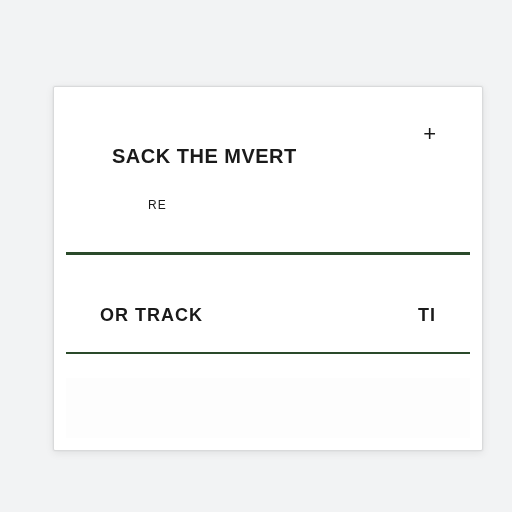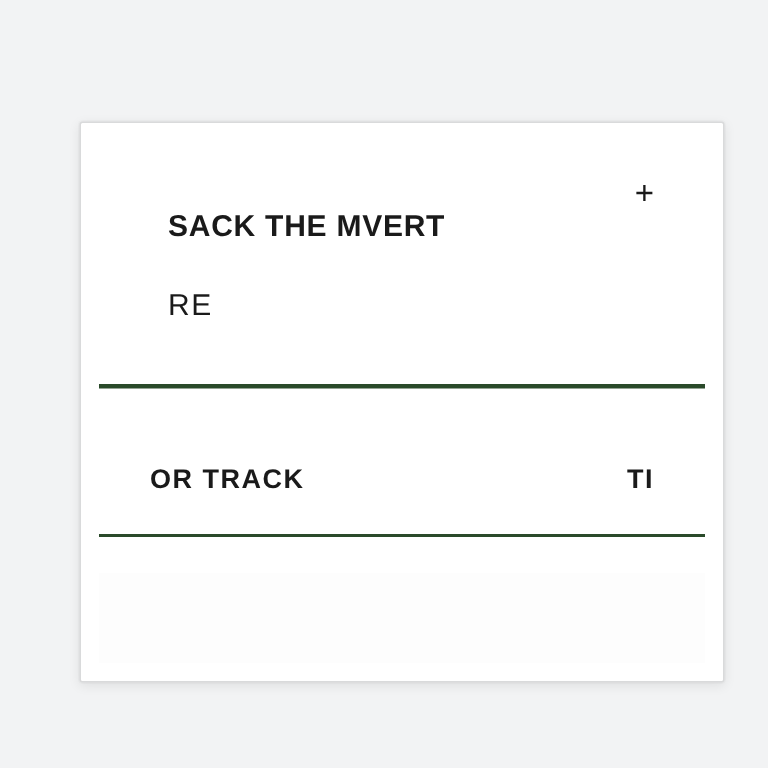--- a/index.html
+++ b/index.html
@@ -30,24 +30,25 @@
       flex-direction: column;
       gap: 6px;
     }
     .title {
       font-size: 20px;
       font-weight: 600;
       letter-spacing: 0.5px;
       color: #1a1a1a;
     }
     .subtitle {
-      font-size: 20px;
+      font-size: 12px;
       font-weight: 500;
       letter-spacing: 1px;
       color: #1a1a1a;
+      margin-left: 36px;
     }
     .plus-icon {
       font-size: 22px;
       font-weight: 400;
       color: #1a1a1a;
       line-height: 1;
       padding-top: 2px;
       cursor: pointer;
     }
     .divider-thick {

